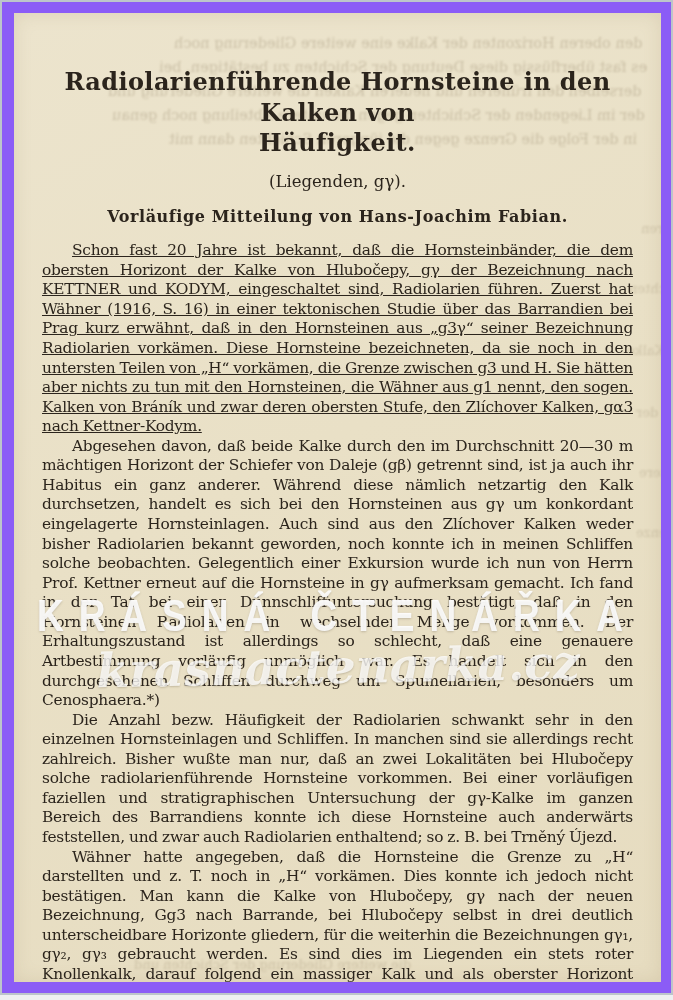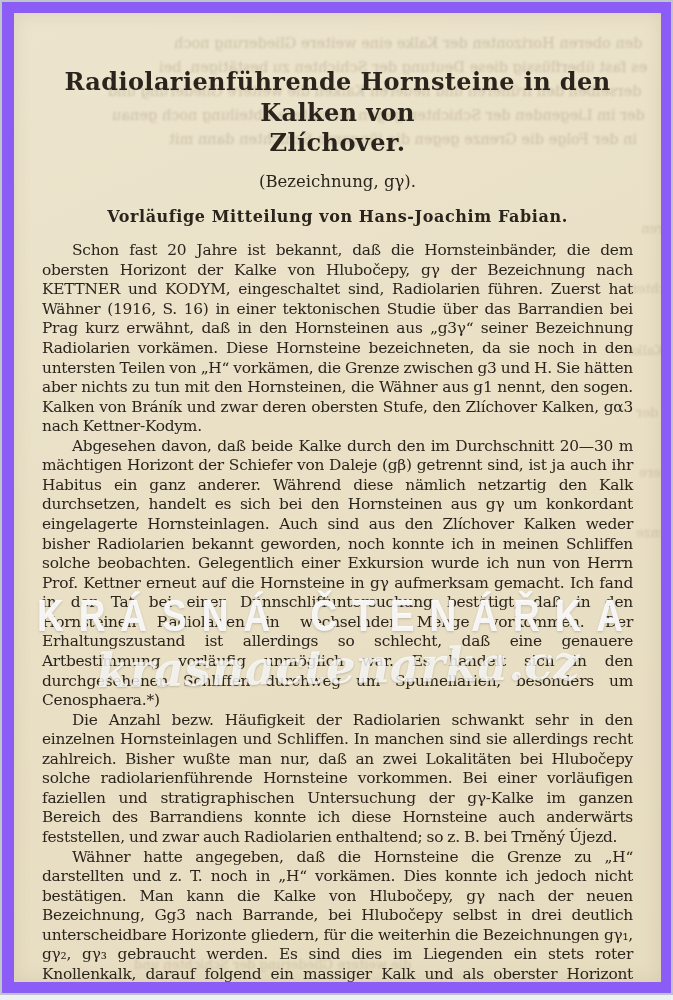--- a/index.html
+++ b/index.html
@@ -52,21 +52,21 @@
   }
   .body-text p{
     font-size:15.4px;
     line-height:1.27;
     text-align:justify;
     text-indent:30px;
     margin:0;
     letter-spacing:-.25px;
     word-spacing:-.5px;
   }
-  .body-text p.first{margin-top:15px;}
+  .body-text p.first{margin-top:15px;text-decoration:underline;}
   
   .wm1{
     position:absolute;left:50%;top:578px;
     transform:translateX(-50%) scaleY(1.22);
     transform-origin:top center;
     font-family:"Liberation Sans", sans-serif;
     font-weight:700;
     font-size:37px;
     letter-spacing:15px;
     white-space:nowrap;
@@ -118,24 +118,24 @@
     <div class="ghost small" style="top:392px;right:-26px;">und der</div>
     <div class="ghost small" style="top:452px;right:-28px;">weitere</div>
     <div class="ghost small" style="top:512px;right:-22px;">Grenze</div>
 
     <div class="ghost small" style="bottom:10px;left:120px;">die weitere Gliederung der Schichten und</div>
 
     <div class="content">
 
       <div class="title">
         <span>Radiolarienführende Hornsteine in den Kalken von</span><br>
-        <span>Zlíchover.</span>
+        <span>Häufigkeit.</span>
       </div>
 
-      <div class="subtitle">(Bezeichnung, gγ).</div>
+      <div class="subtitle">(Liegenden, gγ).</div>
 
       <div class="byline">Vorläufige Mitteilung von Hans-Joachim Fabian.</div>
 
       <div class="body-text">
         <p class="first">Schon fast 20 Jahre ist bekannt, daß die Hornsteinbänder, die dem obersten Horizont der Kalke von Hlubočepy, gγ der Bezeichnung nach KETTNER und KODYM, eingeschaltet sind, Radiolarien führen. Zuerst hat Wähner (1916, S. 16) in einer tektonischen Studie über das Barrandien bei Prag kurz erwähnt, daß in den Hornsteinen aus „g3γ“ seiner Bezeichnung Radiolarien vorkämen. Diese Hornsteine bezeichneten, da sie noch in den untersten Teilen von „H“ vorkämen, die Grenze zwischen g3 und H. Sie hätten aber nichts zu tun mit den Hornsteinen, die Wähner aus g1 nennt, den sogen. Kalken von Bráník und zwar deren obersten Stufe, den Zlíchover Kalken, gα3 nach Kettner-Kodym.</p>
         <p>Abgesehen davon, daß beide Kalke durch den im Durchschnitt 20—30 m mächtigen Horizont der Schiefer von Daleje (gβ) getrennt sind, ist ja auch ihr Habitus ein ganz anderer. Während diese nämlich netzartig den Kalk durchsetzen, handelt es sich bei den Hornsteinen aus gγ um konkordant eingelagerte Hornsteinlagen. Auch sind aus den Zlíchover Kalken weder bisher Radiolarien bekannt geworden, noch konnte ich in meinen Schliffen solche beobachten. Gelegentlich einer Exkursion wurde ich nun von Herrn Prof. Kettner erneut auf die Hornsteine in gγ aufmerksam gemacht. Ich fand in der Tat bei einer Dünnschliffuntersuchung bestätigt, daß in den Hornsteinen Radiolarien in wechselnder Menge vorkommen. Der Erhaltungszustand ist allerdings so schlecht, daß eine genauere Artbestimmung vorläufig unmöglich war. Es handelt sich in den durchgesehenen Schliffen durchweg um Spumellarien, besonders um Cenosphaera.*)</p>
         <p>Die Anzahl bezw. Häufigkeit der Radiolarien schwankt sehr in den einzelnen Hornsteinlagen und Schliffen. In manchen sind sie allerdings recht zahlreich. Bisher wußte man nur, daß an zwei Lokalitäten bei Hlubočepy solche radiolarienführende Hornsteine vorkommen. Bei einer vorläufigen faziellen und stratigraphischen Untersuchung der gγ-Kalke im ganzen Bereich des Barrandiens konnte ich diese Hornsteine auch anderwärts feststellen, und zwar auch Radiolarien enthaltend; so z. B. bei Trněný Újezd.</p>
         <p>Wähner hatte angegeben, daß die Hornsteine die Grenze zu „H“ darstellten und z. T. noch in „H“ vorkämen. Dies konnte ich jedoch nicht bestätigen. Man kann die Kalke von Hlubočepy, gγ nach der neuen Bezeichnung, Gg3 nach Barrande, bei Hlubočepy selbst in drei deutlich unterscheidbare Horizonte gliedern, für die weiterhin die Bezeichnungen gγ₁, gγ₂, gγ₃ gebraucht werden. Es sind dies im Liegenden ein stets roter Knollenkalk, darauf folgend ein massiger Kalk und als oberster Horizont Plattenkalke mit Hornsteinen. Diese oberste Stufe gγ₃ führt Hornsteine nicht nur an der Grenze gegen h, wie Wähner angab, sondern durch den gesamten Horizont</p>
       </div>
 

